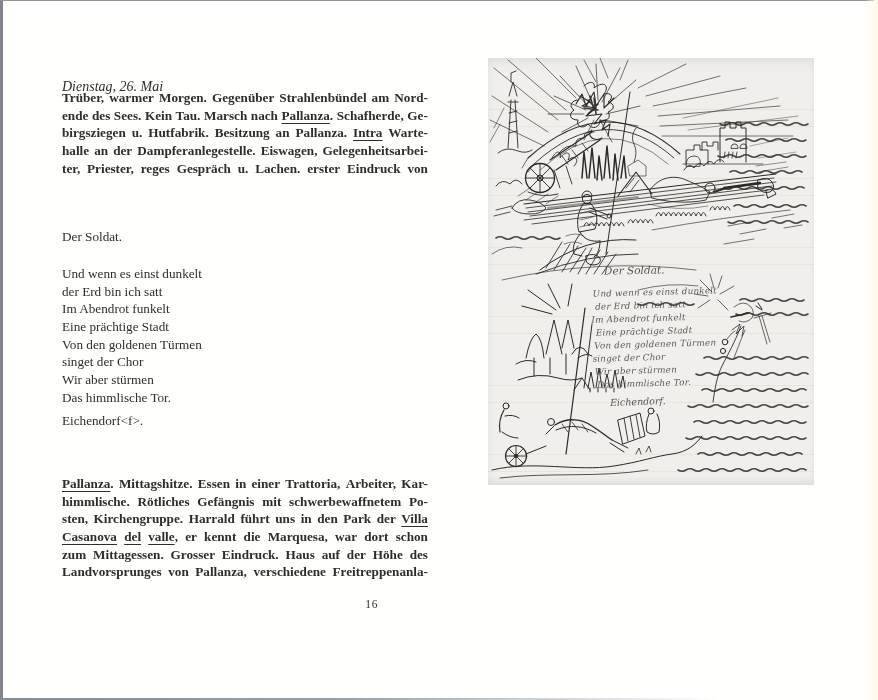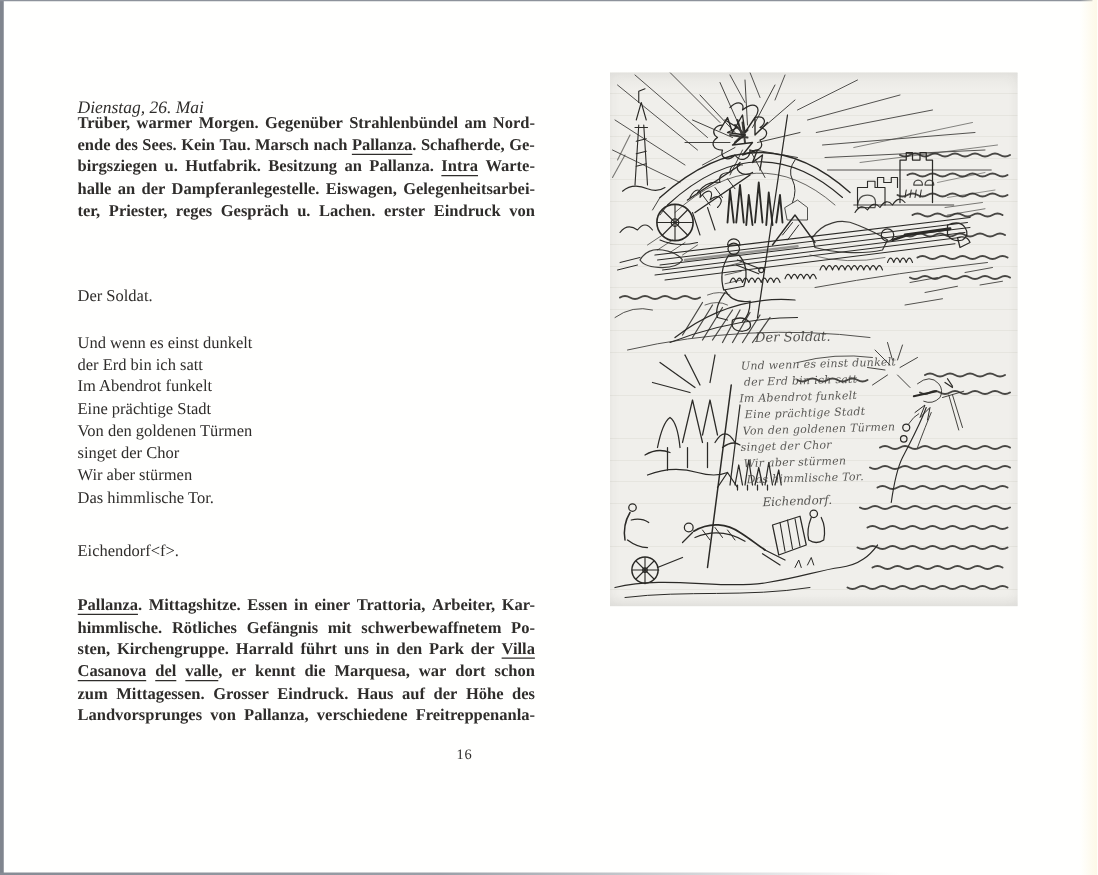--- a/index.html
+++ b/index.html
@@ -21,21 +21,21 @@
   .textcol{position:absolute;left:62px;width:366px;line-height:17.7px;font-size:13.2px;}
   .date-heading{top:78px;font-style:italic;font-size:14px;}
   .para{}
   .tline{height:17.7px;white-space:pre;}
   .tline.flexjust{display:flex;justify-content:space-between;overflow:hidden;font-weight:bold;}
   .tline .w{white-space:pre;}
   .u{text-decoration:underline;text-underline-offset:2.5px;text-decoration-thickness:.8px;}
   #para1{top:89px;}
   #soldat-heading{top:228px;}
   #poem{top:265px;}
-  #attribution{top:432px;}
+  #attribution{top:412px;}
   #para2{top:475px;}
   #pagenum{top:596px;left:48px;width:330px;text-align:right;font-size:11.5px;letter-spacing:.6px;}
   
   #facsimile{
     position:absolute;left:488px;top:58px;width:326px;height:427px;
     background:
       linear-gradient(180deg,rgba(70,70,64,.045),rgba(0,0,0,0) 14px),
       linear-gradient(0deg,rgba(70,70,64,.05),rgba(0,0,0,0) 10px),
       repeating-linear-gradient(180deg,var(--paper,#f0efeb) 0px,var(--paper,#f0efeb) 16.6px,#e6e5df 16.6px,#e6e5df 17.25px);
     box-shadow:inset 0 0 9px rgba(60,60,52,.07);

